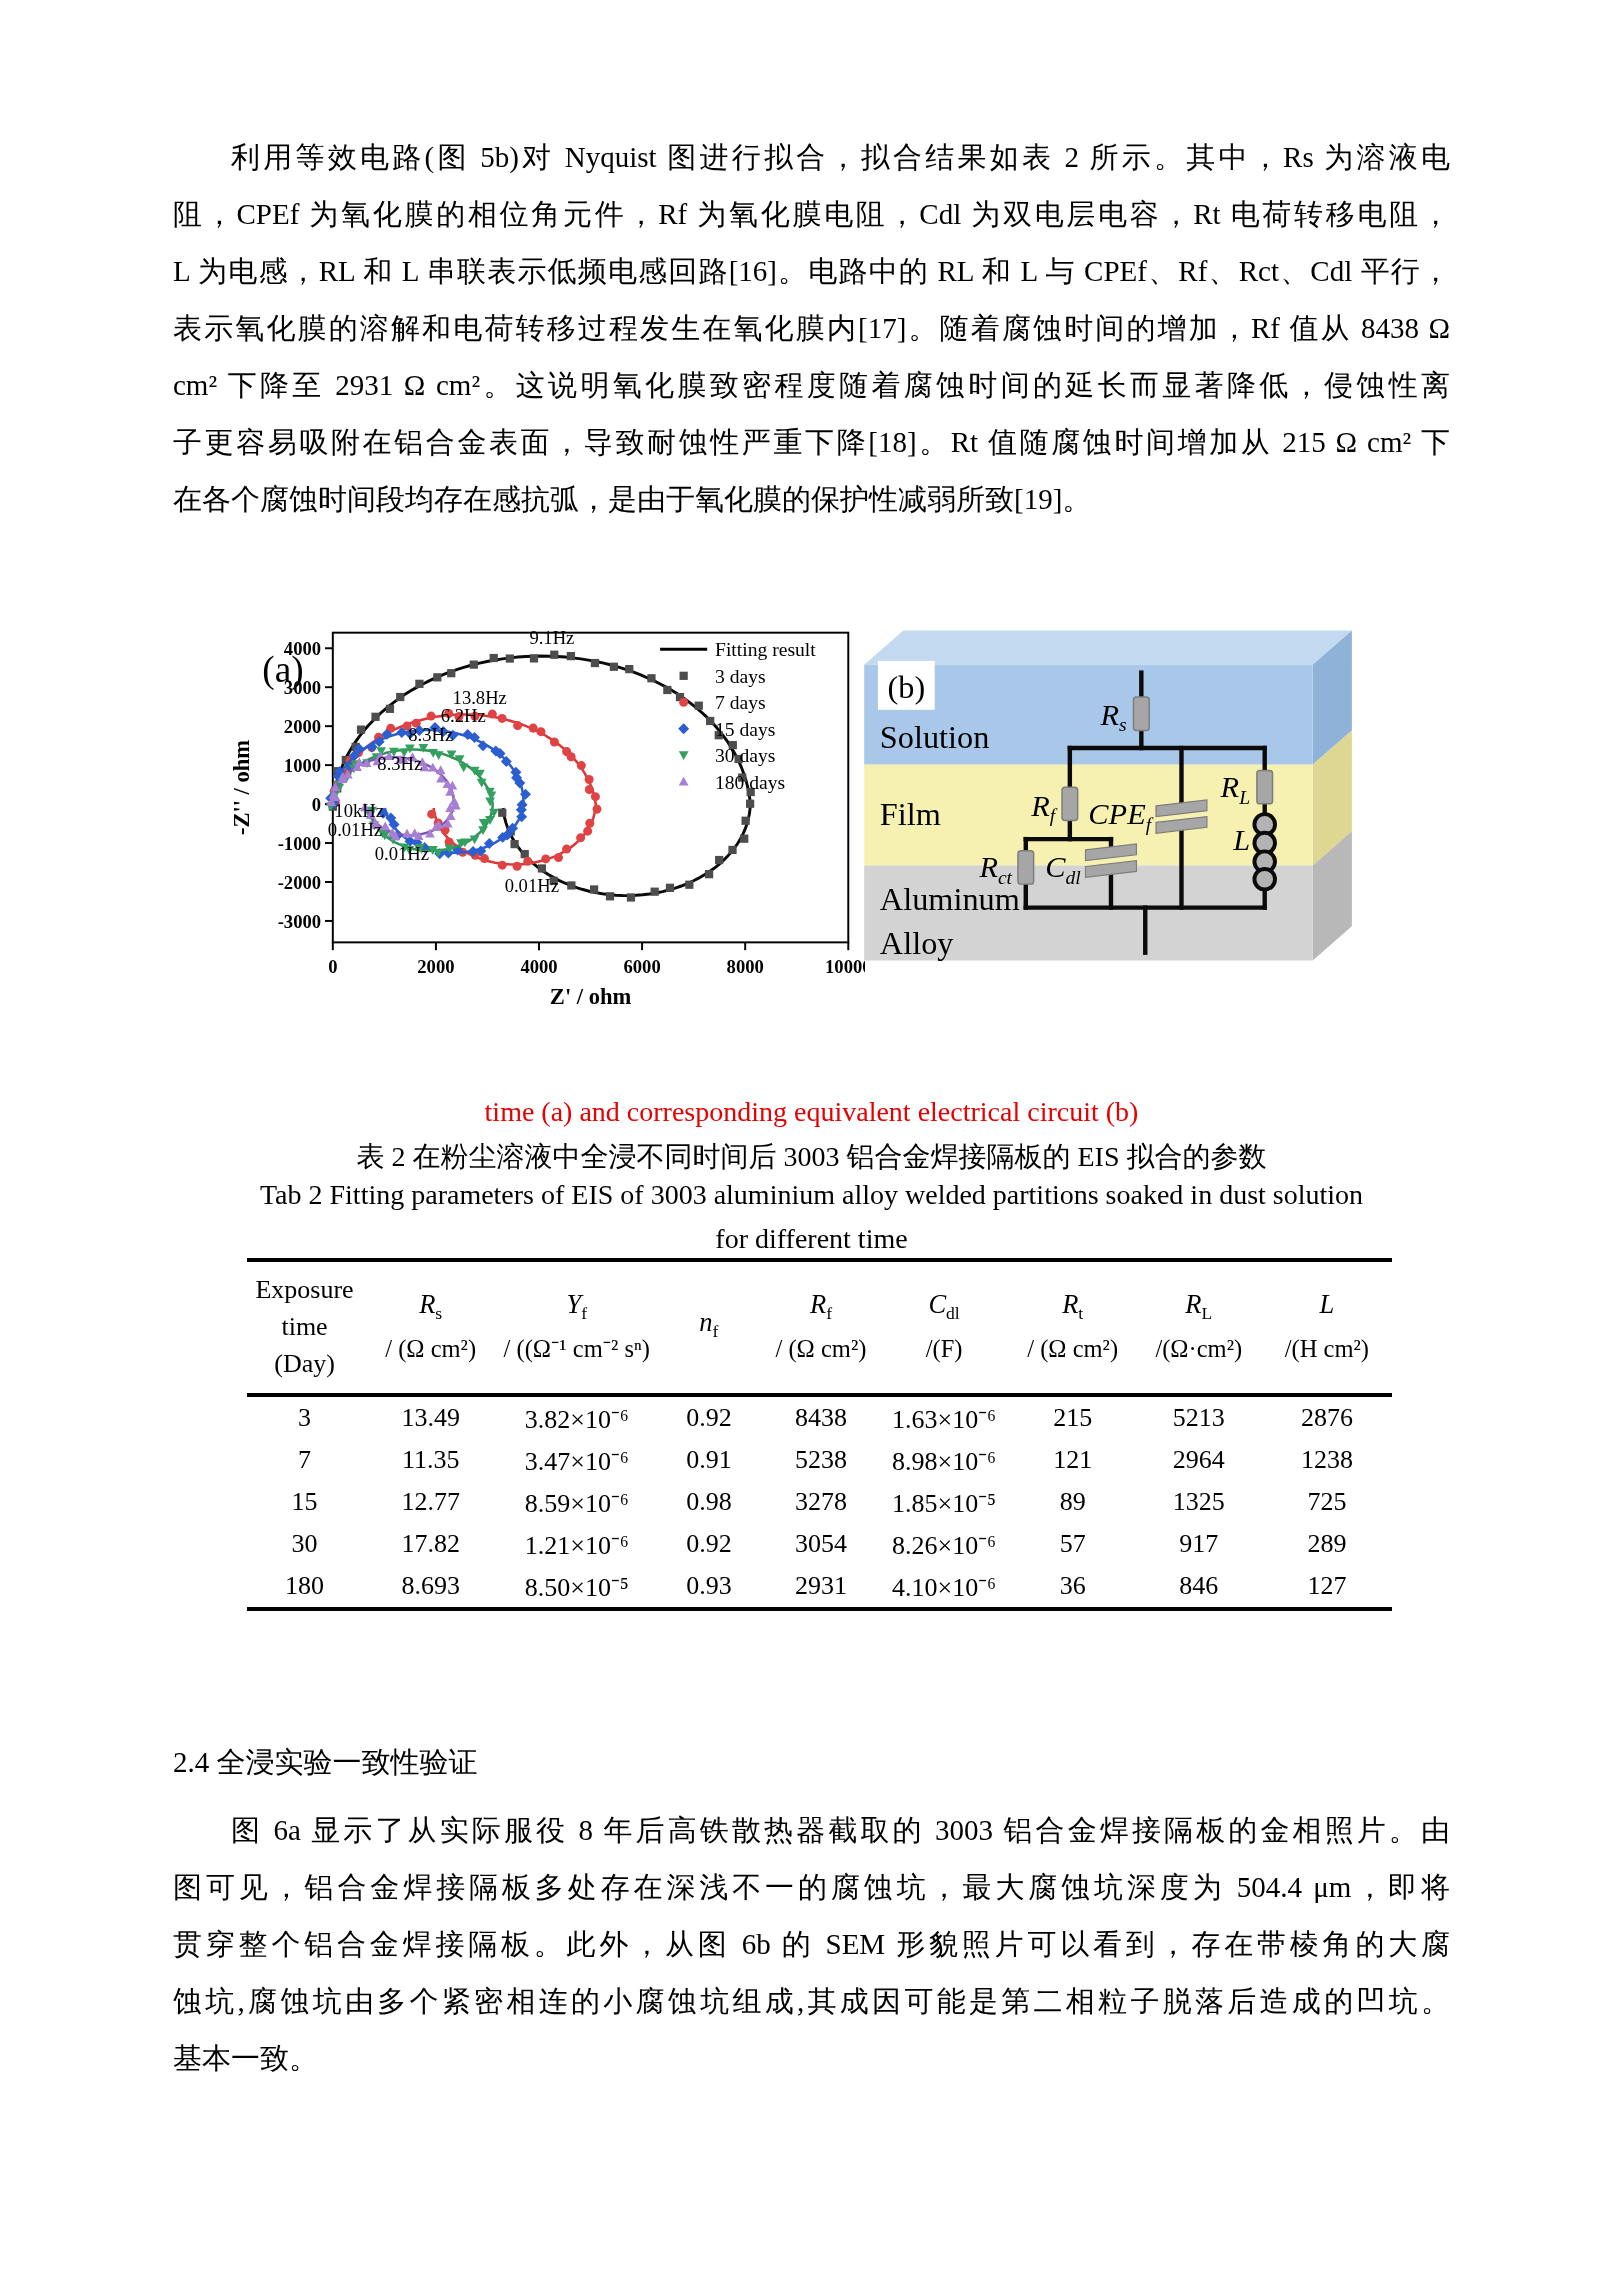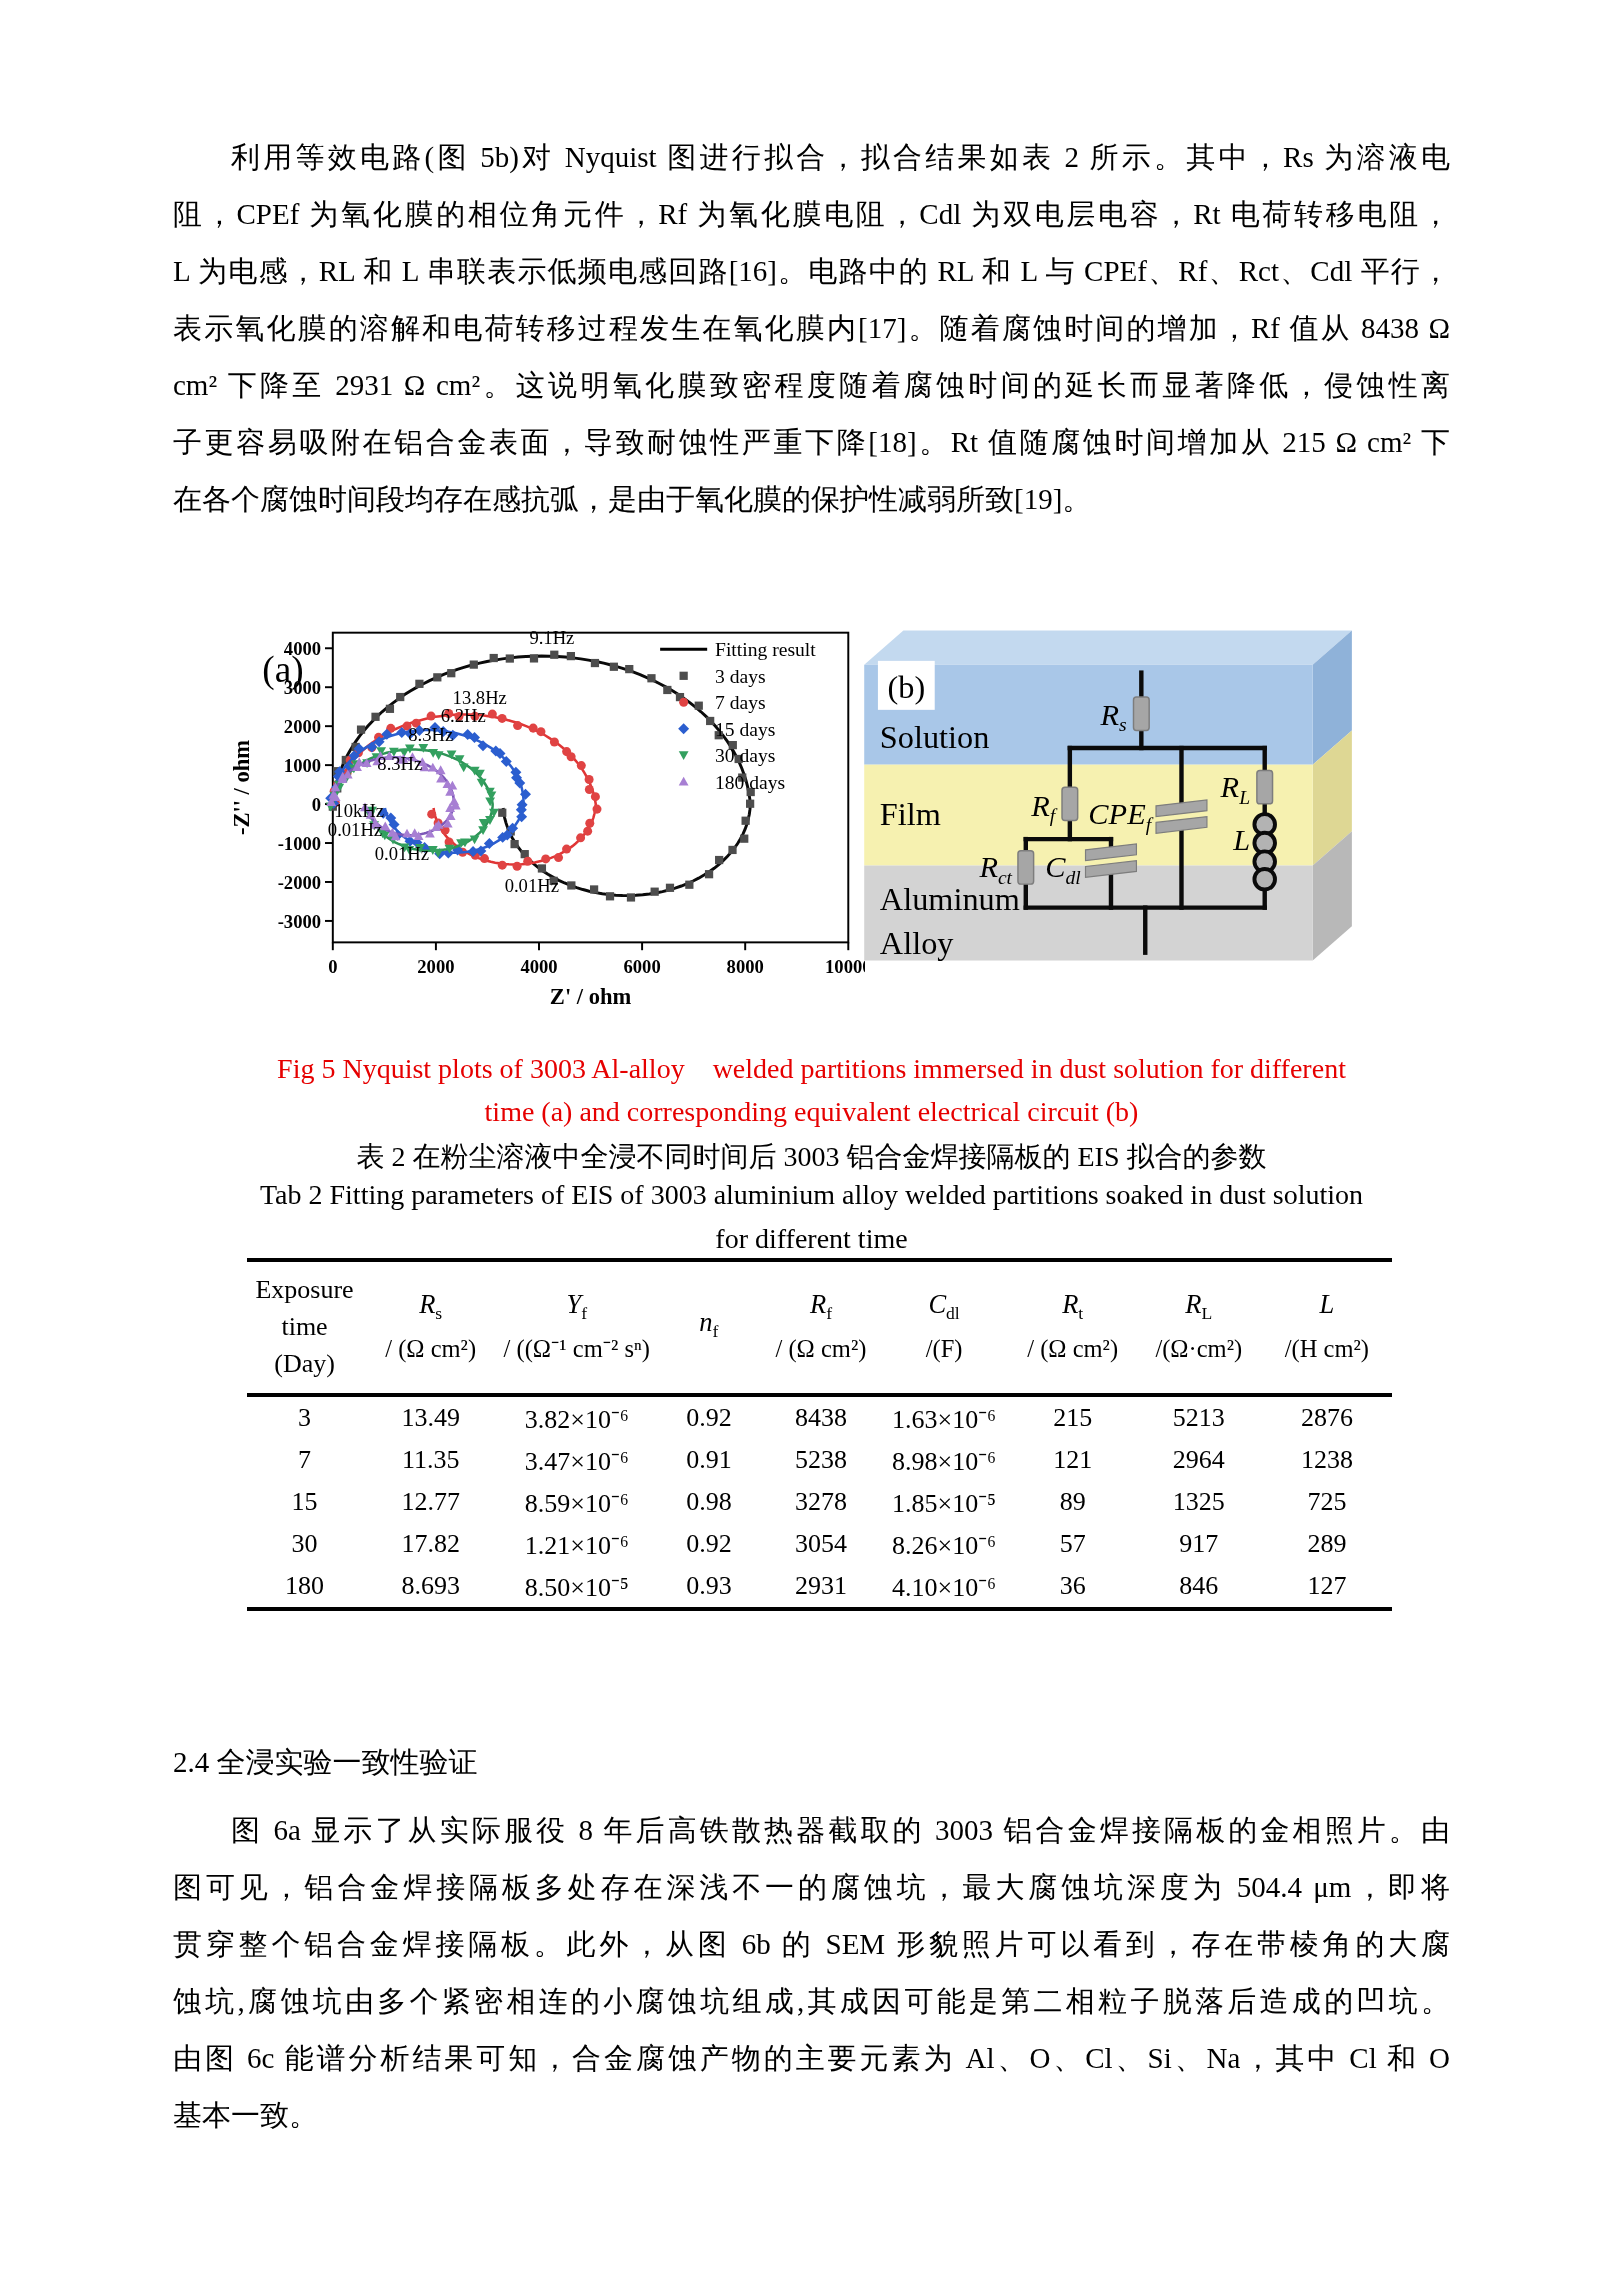--- a/index.html
+++ b/index.html
@@ -384,21 +384,20 @@
         <circle cx="415" cy="277" r="10.5" fill="#b3b3b3" stroke="#0b0b0b" stroke-width="4"></circle>
         <text x="274" y="119" text-anchor="end" font-size="31" font-style="italic"><tspan>R</tspan><tspan dy="7" font-size="20">s</tspan></text>
         <text x="201" y="212" text-anchor="end" font-size="31" font-style="italic"><tspan>R</tspan><tspan dy="7" font-size="20">f</tspan></text>
         <text x="299" y="221" text-anchor="end" font-size="31" font-style="italic"><tspan>CPE</tspan><tspan dy="7" font-size="20">f</tspan></text>
         <text x="400" y="193" text-anchor="end" font-size="31" font-style="italic"><tspan>R</tspan><tspan dy="7" font-size="20">L</tspan></text>
         <text x="400" y="247" text-anchor="end" font-size="31" font-style="italic"><tspan>L</tspan><tspan dy="7" font-size="20"></tspan></text>
         <text x="157" y="275" text-anchor="end" font-size="31" font-style="italic"><tspan>R</tspan><tspan dy="7" font-size="20">ct</tspan></text>
         <text x="227" y="275" text-anchor="end" font-size="31" font-style="italic"><tspan>C</tspan><tspan dy="7" font-size="20">dl</tspan></text>
       </svg></div>
 
-  <div class="caption red" style="top:1053px">Fig 5 Nyquist plots of 3003 Al-alloy    welded partitions immersed in dust solution for different</div>
   <div class="caption red" style="top:1096px">time (a) and corresponding equivalent electrical circuit (b)</div>
   <div class="caption" style="top:1138px">表 2 在粉尘溶液中全浸不同时间后 3003 铝合金焊接隔板的 EIS 拟合的参数</div>
   <div class="caption" style="top:1179px">Tab 2 Fitting parameters of EIS of 3003 aluminium alloy welded partitions soaked in dust solution</div>
   <div class="caption" style="top:1223px">for different time</div>
 
   <table id="tbl">
     <colgroup>
       <col style="width:115px">
         <col style="width:137px">
         <col style="width:155px">
@@ -508,18 +507,17 @@
       </tbody>
   </table>
 
   <div class="sec-heading">2.4 全浸实验一致性验证</div>
 
   <div id="para2" class="para" style="top:1802px">
       <div class="jline first">图 6a 显示了从实际服役 8 年后高铁散热器截取的 3003 铝合金焊接隔板的金相照片。由</div>
       <div class="jline">图可见，铝合金焊接隔板多处存在深浅不一的腐蚀坑，最大腐蚀坑深度为 504.4 μm，即将</div>
       <div class="jline">贯穿整个铝合金焊接隔板。此外，从图 6b 的 SEM 形貌照片可以看到，存在带棱角的大腐</div>
       <div class="jline">蚀坑,腐蚀坑由多个紧密相连的小腐蚀坑组成,其成因可能是第二相粒子脱落后造成的凹坑。</div>
-      <div class="jline">由图 6c 能谱分析结果可知，合金腐蚀产物的主要元素为 Al、O、Cl、Si、Na，其中 Cl 和 O</div>
       <div class="jline last">基本一致。</div>
     </div>
 
 </div>
 
 
 </body></html>

